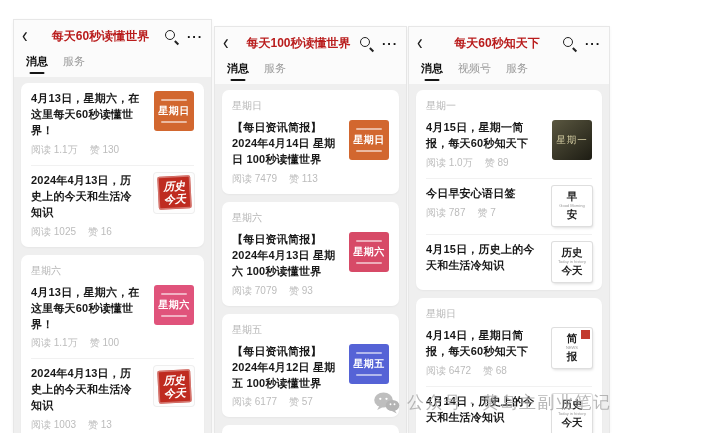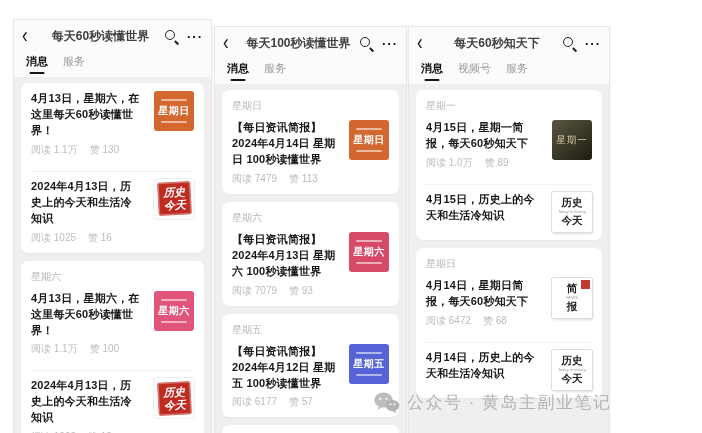--- a/index.html
+++ b/index.html
@@ -16,37 +16,37 @@
     display:flex;flex-direction:column;
     box-shadow:0 0 0 1px #e7e7e7, 0 1px 4px rgba(0,0,0,.08);
   }
   .panel:nth-of-type(1){left:14px;top:20px;width:197px;height:413px;}
   .panel:nth-of-type(2){left:215px;top:27px;width:191px;height:406px;}
   .panel:nth-of-type(3){left:409px;top:27px;width:200px;height:406px;}
 
   .p-header{background:#fbfbfb;padding:5px 8px 0;flex:none;}
   .hrow{position:relative;display:flex;align-items:center;height:22px;}
   .back-icon{font-size:17px;line-height:1;color:#1a1a1a;width:14px;cursor:pointer;transform:scaleY(1.25);}
-  .p-title{position:absolute;left:20px;right:44px;text-align:center;font-size:12px;font-weight:bold;color:#404040;white-space:nowrap;}
+  .p-title{position:absolute;left:20px;right:44px;text-align:center;font-size:12px;font-weight:bold;color:#b91c1c;white-space:nowrap;}
   .h-icons{margin-left:auto;display:flex;align-items:center;gap:9px;z-index:2;}
   .search-icon{width:14px;height:14px;position:relative;cursor:pointer;}
   .search-icon::before{content:"";position:absolute;left:1px;top:1px;width:8px;height:8px;border:1.4px solid #222;border-radius:50%;}
   .search-icon::after{content:"";position:absolute;left:10.5px;top:10.5px;width:4.5px;height:1.5px;background:#222;transform:rotate(45deg);transform-origin:left center;}
   .more-icon{font-size:13px;font-weight:bold;color:#111;letter-spacing:1px;line-height:1;cursor:pointer;}
 
   .tabs{display:flex;gap:15px;padding:7px 4px 8px;background:#fbfbfb;}
   .tab{font-size:11px;color:#9a9a9a;position:relative;cursor:pointer;}
   .tab.active{color:#101010;font-weight:bold;}
   .tab.active::after{content:"";position:absolute;left:50%;transform:translateX(-50%);bottom:-5px;width:15px;height:2px;background:#151515;border-radius:1px;}
 
   .list{flex:1;padding:6px 7px;display:flex;flex-direction:column;gap:8px;overflow:hidden;}
   .card{background:#fff;border-radius:7px;padding:8px 10px;box-shadow:0 1px 2px rgba(0,0,0,.04);flex:none;}
   .section-label{font-size:10px;color:#b5b5b5;margin:1px 0 7px;}
   .item{display:flex;align-items:flex-start;gap:12px;cursor:pointer;}
-  .item + .item{margin-top:14px;padding-top:7px;border-top:1px solid #f1f1f1;}
+  .item + .item{margin-top:8px;padding-top:7px;border-top:1px solid #f1f1f1;}
   .item-main{flex:1;min-width:0;}
   .item-title{font-size:11px;line-height:1.45;color:#181818;font-weight:600;letter-spacing:.2px;}
   .item-meta{margin-top:4px;font-size:10px;color:#bcbcbc;display:flex;gap:12px;white-space:nowrap;}
 
   .thumb{width:40px;height:40px;flex:none;border-radius:3px;position:relative;
     display:flex;flex-direction:column;align-items:center;justify-content:center;overflow:hidden;}
   .thumb.solid{color:#fff;}
   .thumb.solid .t-main{font-size:10px;font-weight:bold;letter-spacing:.5px;}
   .thumb .bar{width:26px;height:2px;background:rgba(255,255,255,.55);margin:3px 0;border-radius:1px;}
   .thumb.seal{background:#fdfdfd;box-shadow:0 0 0 1px #eee;}
@@ -263,20 +263,34 @@
                 <span>阅读 1.0万</span>
                 <span>赞 89</span>
               </div>
             </div>
             <div class="thumb dark">
               <span class="t-main">星期一</span>
             </div>
           </div>
           <div class="item">
             <div class="item-main">
+              <div class="item-title">今日早安心语日签</div>
+              <div class="item-meta">
+                <span>阅读 787</span>
+                <span>赞 7</span>
+              </div>
+            </div>
+            <div class="thumb plain">
+              <span class="l1">早</span>
+              <span class="sub">Good Morning</span>
+              <span class="l2">安</span>
+            </div>
+          </div>
+          <div class="item">
+            <div class="item-main">
               <div class="item-title">4月15日，历史上的今天和生活冷知识</div>
             </div>
             <div class="thumb plain">
               <span class="l1">历史</span>
               <span class="sub">Today in history</span>
               <span class="l2">今天</span>
             </div>
           </div>
         </div>
         <div class="card">

